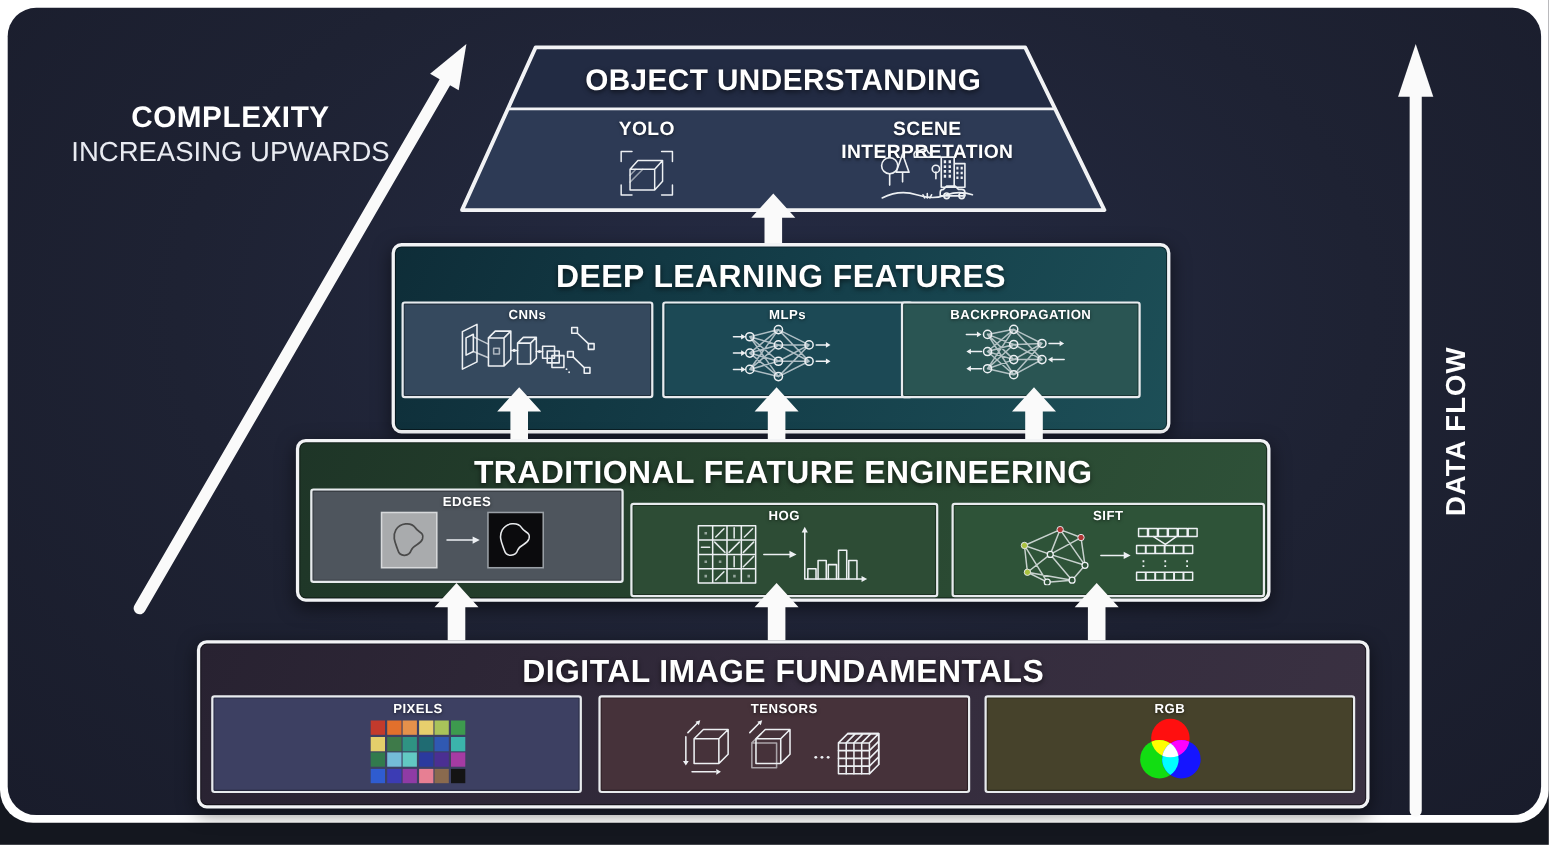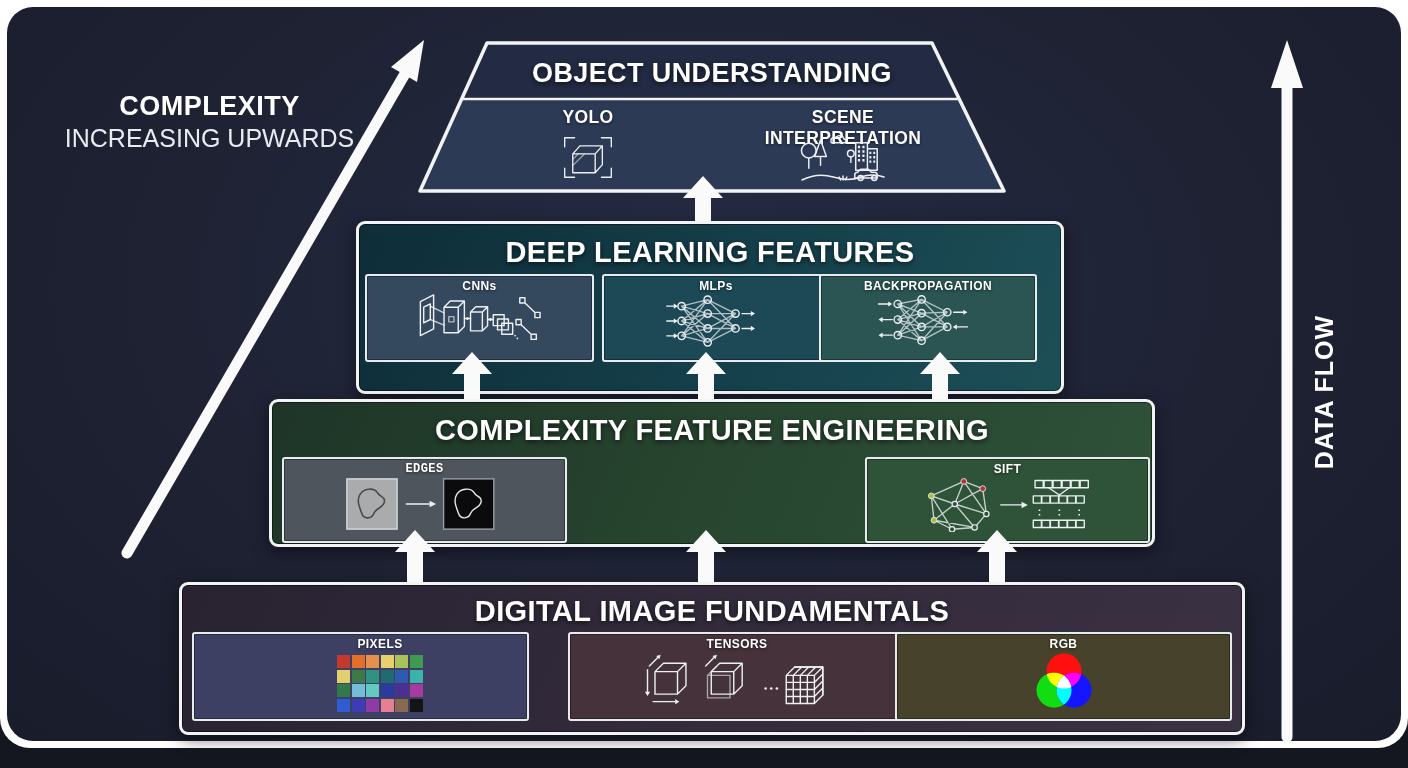--- a/index.html
+++ b/index.html
@@ -27,25 +27,25 @@
     text-shadow:0 1px 3px rgba(0,0,0,.55);}
   .tier2{left:349px;top:214px;width:708px;height:173px;
     background:linear-gradient(115deg,#0e2d38 0%,#15404b 55%,#1d4f57 100%);padding-left:12px;}
   .tier3{left:262px;top:392px;width:886px;height:148px;
     background:linear-gradient(115deg,#1e3527 0%,#27452f 50%,#2f5239 100%);}
   .tier4{left:172px;top:575px;width:1066px;height:153px;
     background:linear-gradient(115deg,#282231 0%,#332b3c 50%,#3a3142 100%);}
   .sub-cnns{left:6px;top:50px;width:229px;height:88px;background:#35495e;}
   .sub-mlps{left:243px;top:50px;width:228px;height:88px;background:#1c4955;}
   .sub-backprop{left:460px;top:50px;width:218px;height:88px;background:#2a5553;}
-  .sub-edges{left:10px;top:55px;width:285px;height:86px;background:#4e555d;font-family:Liberation Mono, monospace;}
+  .sub-edges{left:10px;top:42px;width:285px;height:86px;background:#4e555d;}
   .sub-hog{left:301px;top:55px;width:280px;height:86px;background:#2d4c35;}
   .sub-sift{left:593px;top:55px;width:285px;height:86px;background:#2e5338;}
   .sub-pixels{left:10px;top:47px;width:337px;height:89px;background:#3d4062;padding-left:39px;}
-  .sub-tensors{left:362px;top:47px;width:338px;height:89px;background:#46323a;margin-left:24px;}
+  .sub-tensors{left:362px;top:47px;width:338px;height:89px;background:#46323a;}
   .sub-rgb{left:713px;top:47px;width:337px;height:89px;background:#46422b;}
   
   .trap-title{position:absolute;left:455px;top:51px;width:500px;text-align:center;
     font-weight:700;font-size:27px;color:#fff;letter-spacing:.4px;text-shadow:0 2px 5px rgba(0,0,0,.6);}
   .trap-label{position:absolute;text-align:center;font-weight:700;font-size:17.5px;color:#fff;
     letter-spacing:.4px;text-shadow:0 1px 3px rgba(0,0,0,.55);}
   
   .complexity{position:absolute;left:45px;top:84px;width:315px;text-align:center;color:#fff;}
   .complexity .t1{font-weight:700;font-size:27px;letter-spacing:.5px;}
   .complexity .t2{font-size:25px;color:#e9ebf2;margin-top:2px;text-align:center;}
@@ -157,32 +157,45 @@
           <circle cx="81" cy="21" r="4"></circle>
             <circle cx="81" cy="37" r="4"></circle>
         </g>
         <path class="ln" stroke-width="1.6" d="M6,12 H17 M10,29 H21 M10,46 H21 M88,21 H99 M91,37 H103"></path>
         <path class="fl" d="M21,12 l-4.5,-2.8 v5.6 z M6,29 l4.5,-2.8 v5.6 z M6,46 l4.5,-2.8 v5.6 z M103,21 l-4.5,-2.8 v5.6 z M87,37 l4.5,-2.8 v5.6 z"></path>
       </svg>
     </div>
   </div>
 
   <div class="tier tier3">
-    <div class="tier-title" style="top:12px;">COMPLEXITY FEATURE ENGINEERING</div>
+    <div class="tier-title" style="top:12px;">TRADITIONAL FEATURE ENGINEERING</div>
     <div class="sub sub-edges">
       <div class="sub-label">EDGES</div>
       <svg width="160" height="56" viewBox="0 0 172 60">
         <rect x="2" y="3" width="54" height="54" fill="#a9abad" stroke="#d7d9db" stroke-width="1.5"></rect>
         <path d="M16,20 C20,13 31,12 35,18 C38,23 44,22 42,29 C40,35 33,34 31,40 C29,46 20,47 18,40 C16,34 12,27 16,20 Z" fill="none" stroke="#4a4a4a" stroke-width="1.7"></path>
         <path class="ln" stroke-width="2" d="M66,30 H91"></path>
         <path class="fl" d="M98,30 l-7,-3.6 v7.2 z"></path>
         <rect x="106" y="3" width="54" height="54" fill="#0b0b0d" stroke="#9aa0a6" stroke-width="1.5"></rect>
         <g transform="translate(104,0)">
           <path d="M16,20 C20,13 31,12 35,18 C38,23 44,22 42,29 C40,35 33,34 31,40 C29,46 20,47 18,40 C16,34 12,27 16,20 Z" fill="none" stroke="#e8eaec" stroke-width="1.5"></path>
         </g>
+      </svg>
+    </div>
+    <div class="sub sub-hog">
+      <div class="sub-label">HOG</div>
+      <svg width="160" height="56" viewBox="0 0 172 60">
+        <path class="ln" stroke-width="1.3" d="M2,2 H58 V58 H2 Z M16,2 V58 M30,2 V58 M44,2 V58 M2,16 H58 M2,30 H58 M2,44 H58"></path>
+        <path class="ln" stroke-width="1.6" opacity=".95" d="M19,13 L27,5 M37,4 V14 M47,13 L55,5 M5,23 H13 M18,18 L28,28 M32,28 L42,18 M46,28 L56,18 M37,32 V42 M46,42 L56,32 M19,55 L27,47"></path>
+        <path class="fl" opacity=".55" d="M8,8 h2.5 v2.5 h-2.5 z M8,36 h2.5 v2.5 h-2.5 z M22,36 h2.5 v2.5 h-2.5 z M8,50 h2.5 v2.5 h-2.5 z M36,50 h2.5 v2.5 h-2.5 z M50,50 h2.5 v2.5 h-2.5 z"></path>
+        <path class="ln" stroke-width="2" d="M66,30 H91"></path>
+        <path class="fl" d="M98,30 l-7,-3.6 v7.2 z"></path>
+        <path class="ln" stroke-width="1.4" d="M106,54 V7 M106,54 H163"></path>
+        <path class="fl" d="M106,3 l-3,5.5 h6 z M167,54 l-5.5,-3 v6 z"></path>
+        <path class="ln" stroke-width="1.4" d="M109,54 V44 h8 V54 M119,54 V36 h8 V54 M129,54 V40 h8 V54 M139,54 V26 h8 V54 M149,54 V36 h8 V54"></path>
       </svg>
     </div>
     <div class="sub sub-sift">
       <div class="sub-label">SIFT</div>
       <svg width="166" height="56" viewBox="0 0 184 62">
         <path class="ln" stroke-width=".8" opacity=".8" d="M43,6 L7,22 M43,6 L64,14 M43,6 L33,31 M43,6 L68,42 M64,14 L33,31 M64,14 L68,42 M7,22 L33,31 M7,22 L10,49 M7,22 L30,59 M33,31 L10,49 M33,31 L68,42 M33,31 L55,57 M10,49 L30,59 M10,49 L55,57 M30,59 L55,57 M55,57 L68,42"></path>
         <circle cx="43" cy="6" r="3.2" fill="#b13434" stroke="#e3e6e9" stroke-width="1"></circle>
         <circle cx="64" cy="14" r="3.2" fill="#b13434" stroke="#e3e6e9" stroke-width="1"></circle>
         <circle cx="7" cy="22" r="3.2" fill="#a9c23f" stroke="#e3e6e9" stroke-width="1"></circle>
         <circle cx="10" cy="49" r="3.2" fill="#a9c23f" stroke="#e3e6e9" stroke-width="1"></circle>

